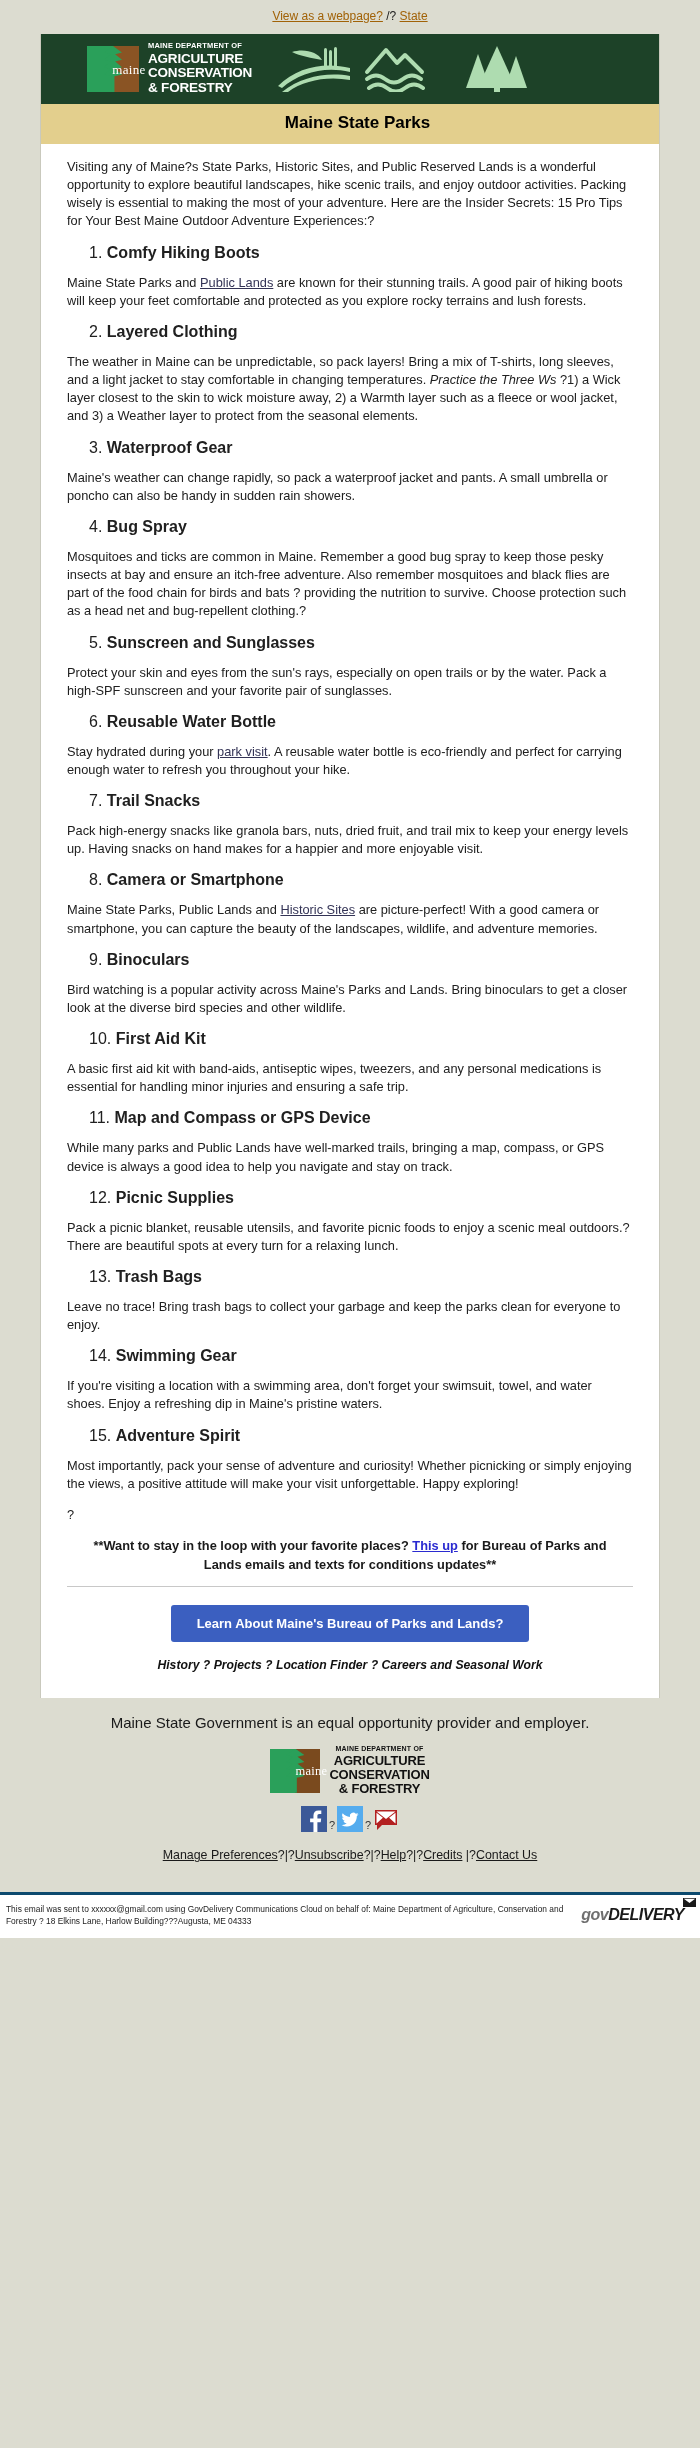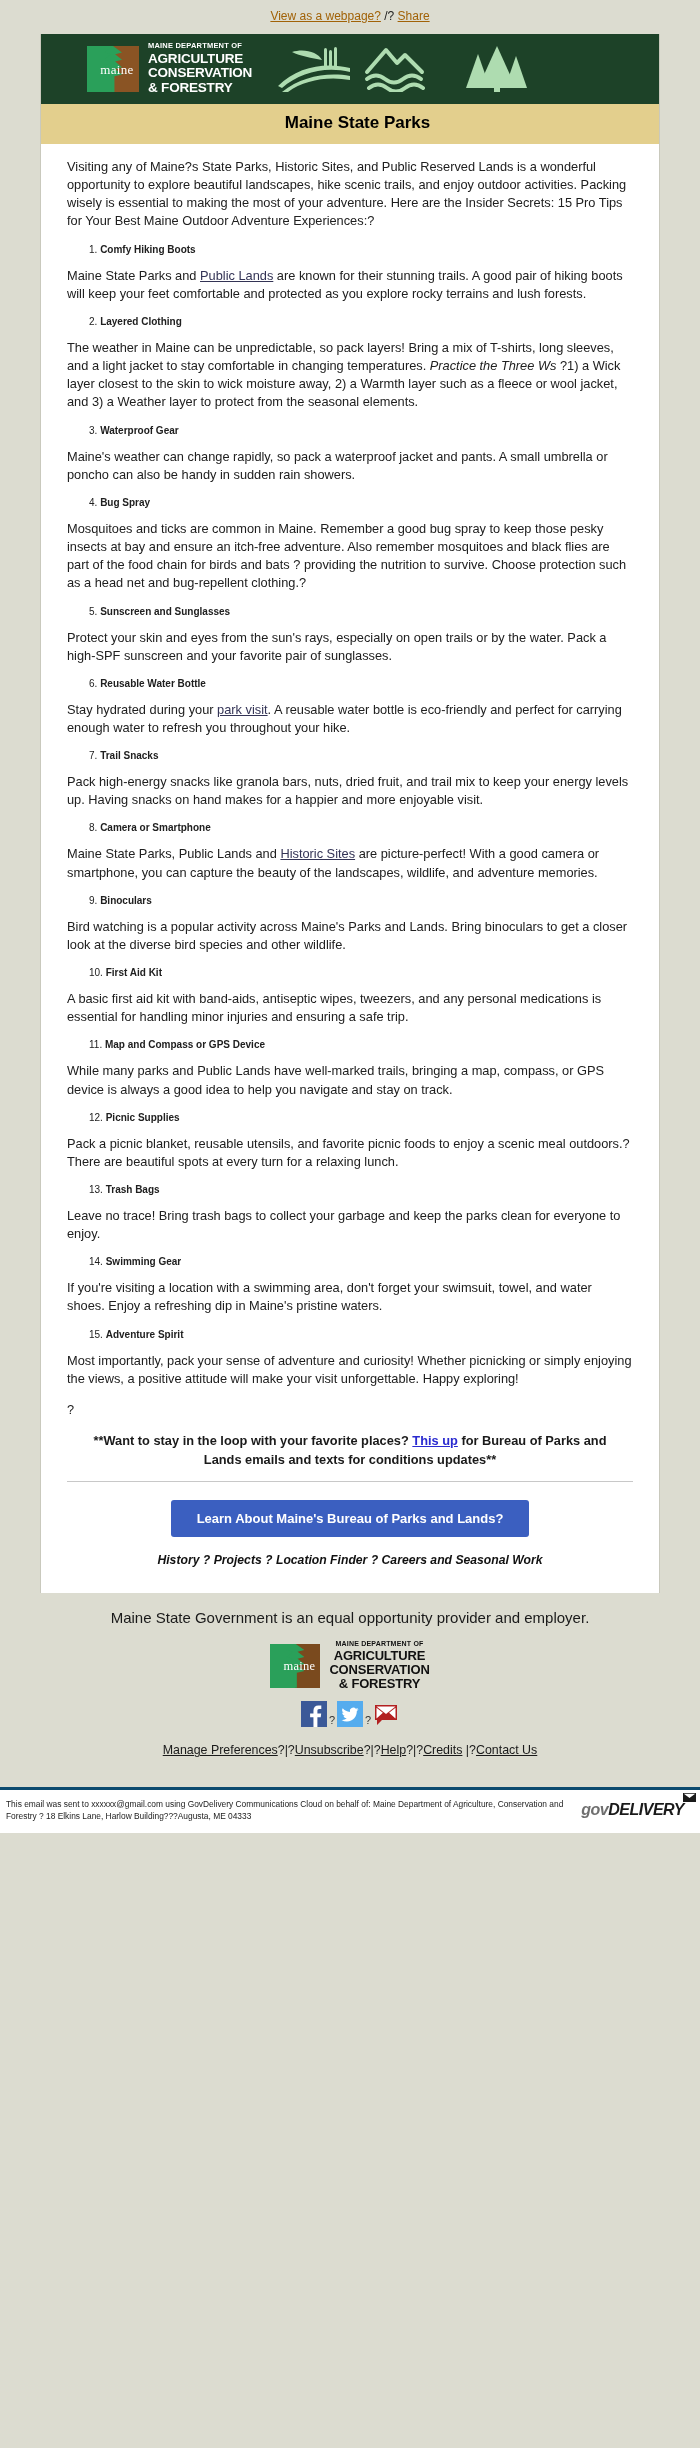--- a/index.html
+++ b/index.html
@@ -59,21 +59,21 @@
     position: absolute; left: 26px; top: 0; width: 26px; height: 46px;
     background: #8a5424;
   }
   .me-mark .tree {
     position: absolute; left: 17px; top: 0; width: 18px; height: 46px;
     background: #2aa05a;
     clip-path: polygon(50% 0,100% 14%,62% 18%,100% 30%,62% 34%,100% 46%,62% 50%,100% 62%,58% 66%,58% 100%,42% 100%,42% 66%,0 62%,38% 50%,0 46%,38% 34%,0 30%,38% 18%,0 14%);
   }
   .me-mark .maine-word {
     position: absolute;
-    left: 5px; top: 16px;
+    left: 17px; top: 16px;
     width: 50px;
     text-align: center;
     font-family: "Liberation Serif", serif;
     font-size: 13px;
     color: #ffffff;
     letter-spacing: 0.3px;
     z-index: 3;
   }
   .dept-text { margin-left: 9px; color: #ffffff; line-height: 1; }
   .dept-text .sm {
@@ -109,21 +109,21 @@
   .content { padding: 14px 26px 10px 26px; }
   .content p {
     margin: 0 0 13px 0;
     font-size: 12.8px;
     line-height: 1.42;
     color: #202020;
   }
   .tip-head {
     margin: 0 0 12px 0;
     padding-left: 22px;
-    font-size: 10px;
+    font-size: 16px;
     color: #202020;
   }
   .tip-head .num { font-weight: normal; }
   .tip-head .ttl { font-weight: bold; }
   a.inline-link { color: #333355; text-decoration: underline; }
   .ital { font-style: italic; }
 
   .qmark { margin: 0 0 10px 0; font-size: 12.8px; }
 
   .promo {
@@ -227,21 +227,21 @@
     position: absolute;
     right: -2px;
     top: -8px;
     width: 13px; height: 9px;
   }
 </style>
 </head>
 <body>
 
 <div class="preheader">
-  <a href="#">View as a webpage?</a><span class="sep"> /? </span><a href="#">Share</a>
+  <a href="#">View as a webpage?</a><span class="sep"> /? </span><a href="#">State</a>
 </div>
 
 <div class="card">
 
   <div class="banner">
     <div class="logo-block">
       <div class="me-mark">
         <div class="half-l"></div>
         <div class="half-r"></div>
         <div class="tree"></div>

